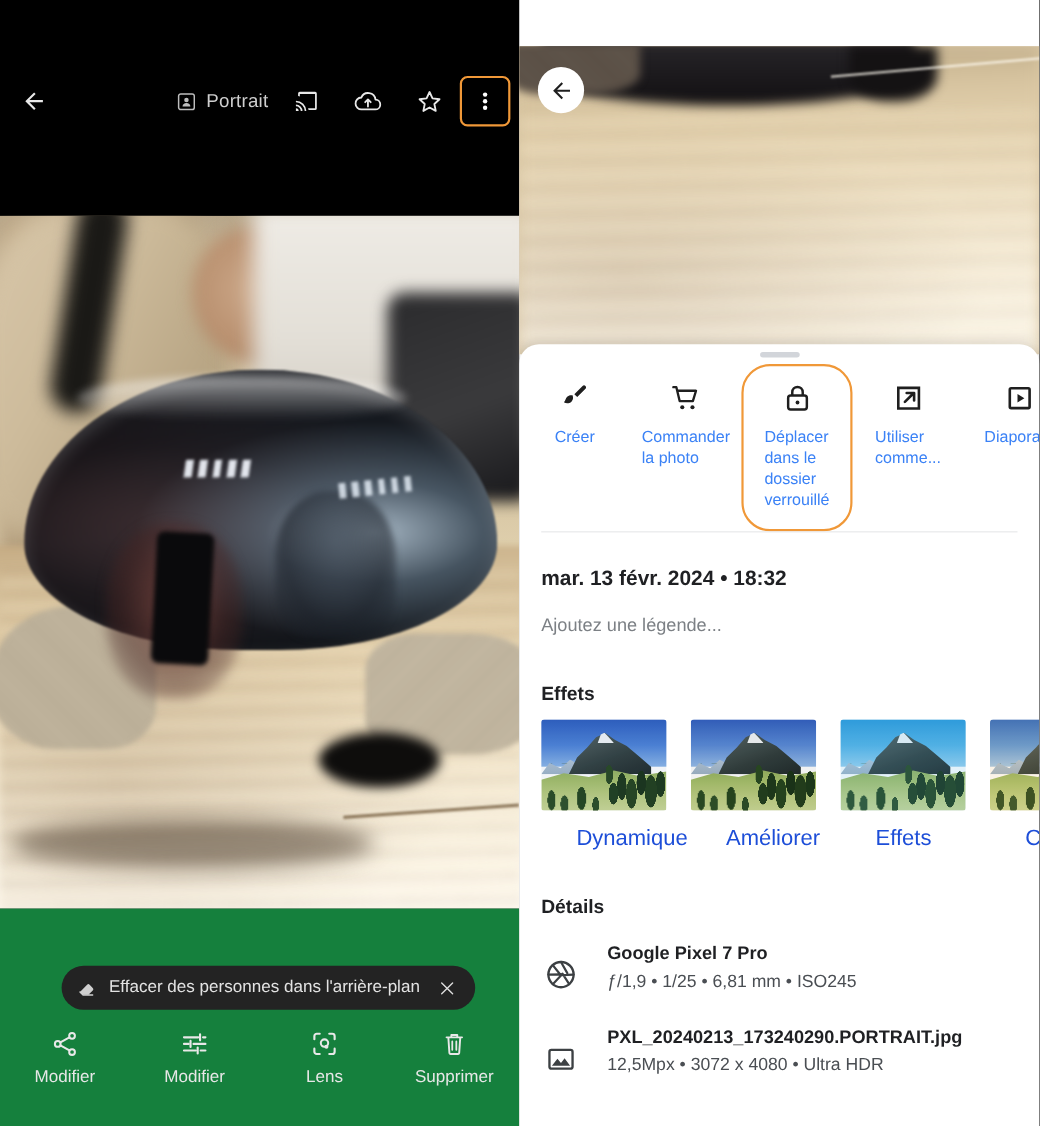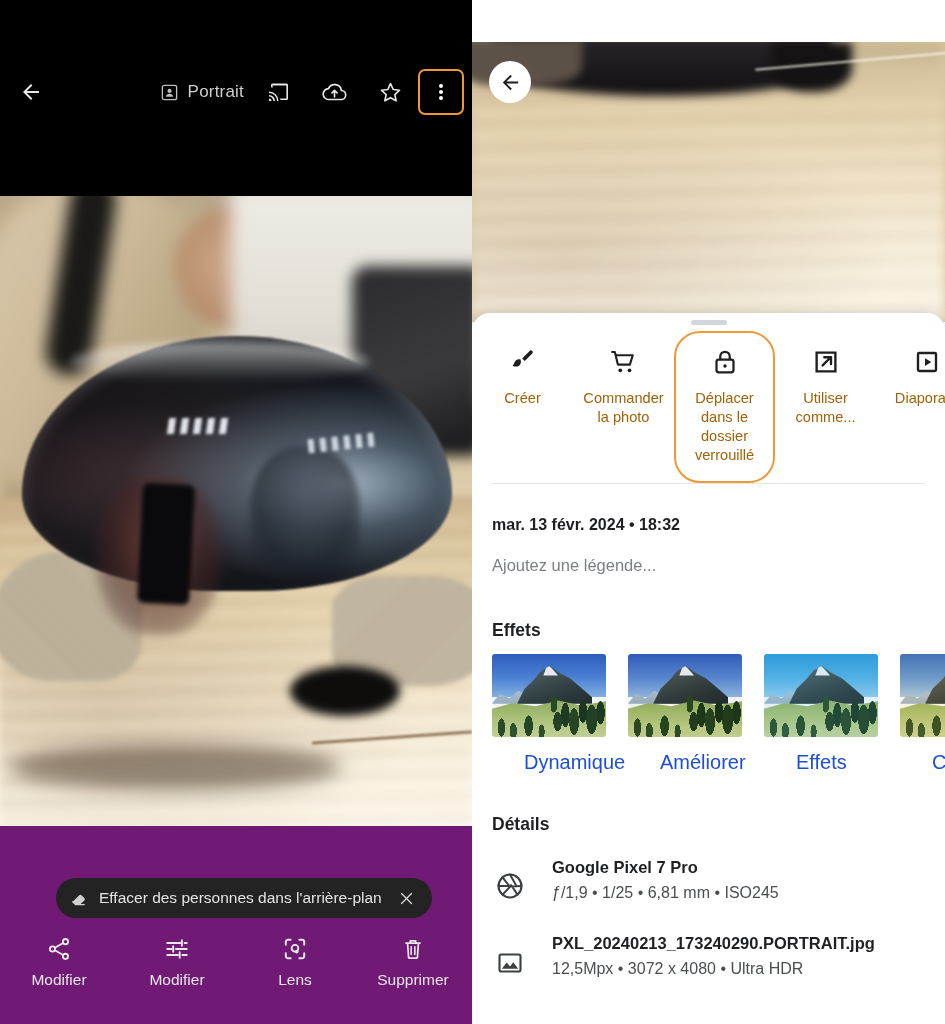--- a/index.html
+++ b/index.html
@@ -280,21 +280,21 @@
     transform: rotate(-4deg);
   }
 
   
   .bottom-bar {
     position: absolute;
     left: 0;
     top: 826px;
     width: 472px;
     height: 198px;
-    background: #701a75;
+    background: #15803d;
     z-index: 5;
   }
   .suggest-chip {
     position: absolute;
     top: 52px;
     left: 56px;
     height: 40px;
     display: flex;
     align-items: center;
     gap: 10px;
@@ -456,24 +456,23 @@
     box-sizing: border-box;
     border: 2px solid transparent;
     border-radius: 9px;
     cursor: pointer;
   }
   .sa-item.selected {
     border-color: #f09838;
     border-radius: 26px;
   }
   .sa-item .lbl {
-    color: #a16207;
+    color: #3b82f6;
     font-size: 14.6px;
     line-height: 19px;
-    text-align: center;
     white-space: pre-line;
   }
   .sa-item.nowrap .lbl { white-space: nowrap; }
 
   .sheet-divider {
     position: absolute;
     left: 20px;
     top: 170px;
     width: 433px;
     height: 1px;
@@ -481,21 +480,21 @@
   }
 
   .meta {
     position: absolute;
     left: 20px;
     top: 203px;
     width: 440px;
   }
   .meta .date {
     color: #1f2023;
-    font-size: 16px;
+    font-size: 19px;
     font-weight: bold;
     margin-bottom: 22px;
   }
   .meta .caption {
     color: #7c8085;
     font-size: 16.5px;
     cursor: text;
   }
 
   .section-title {

